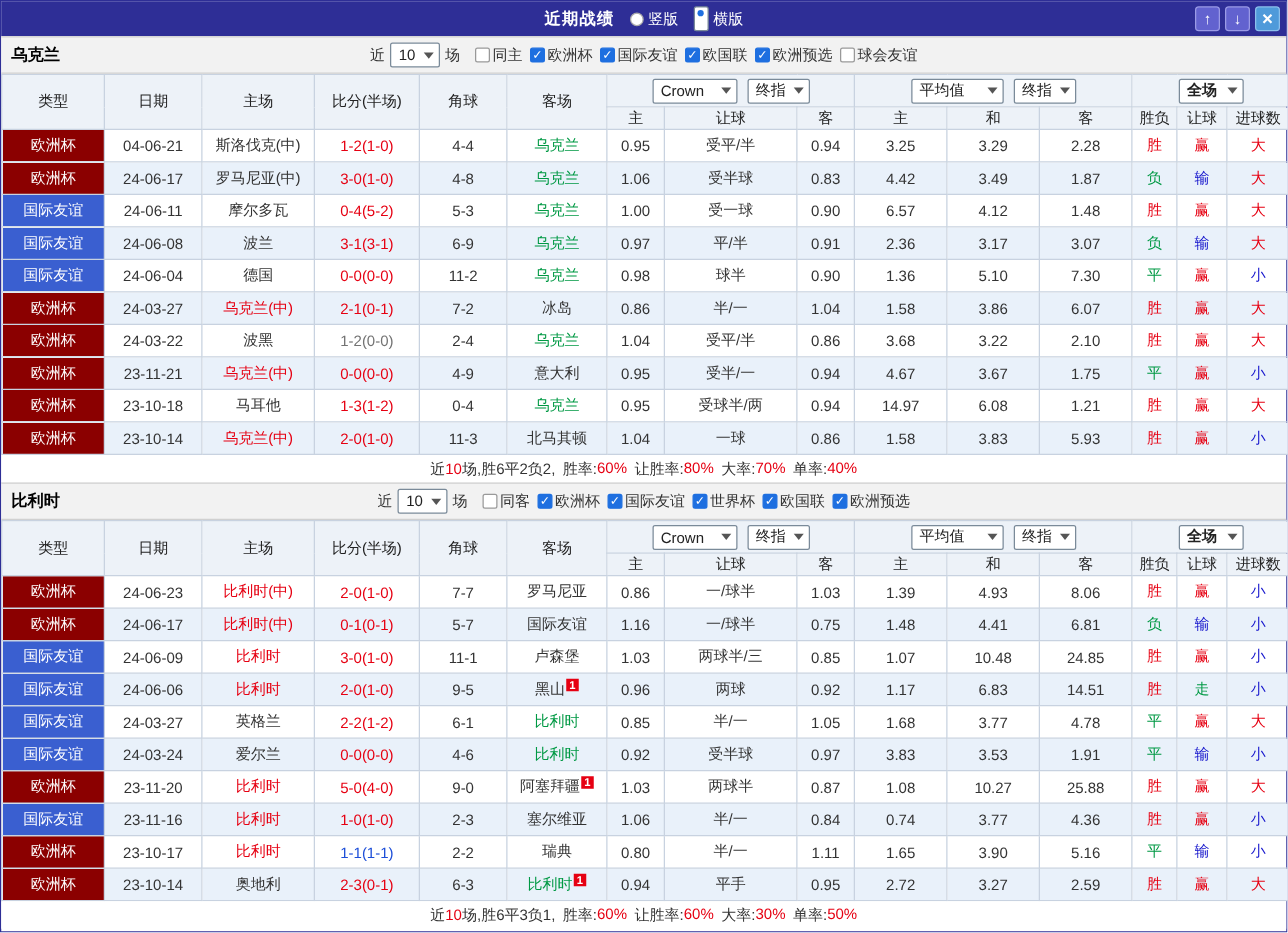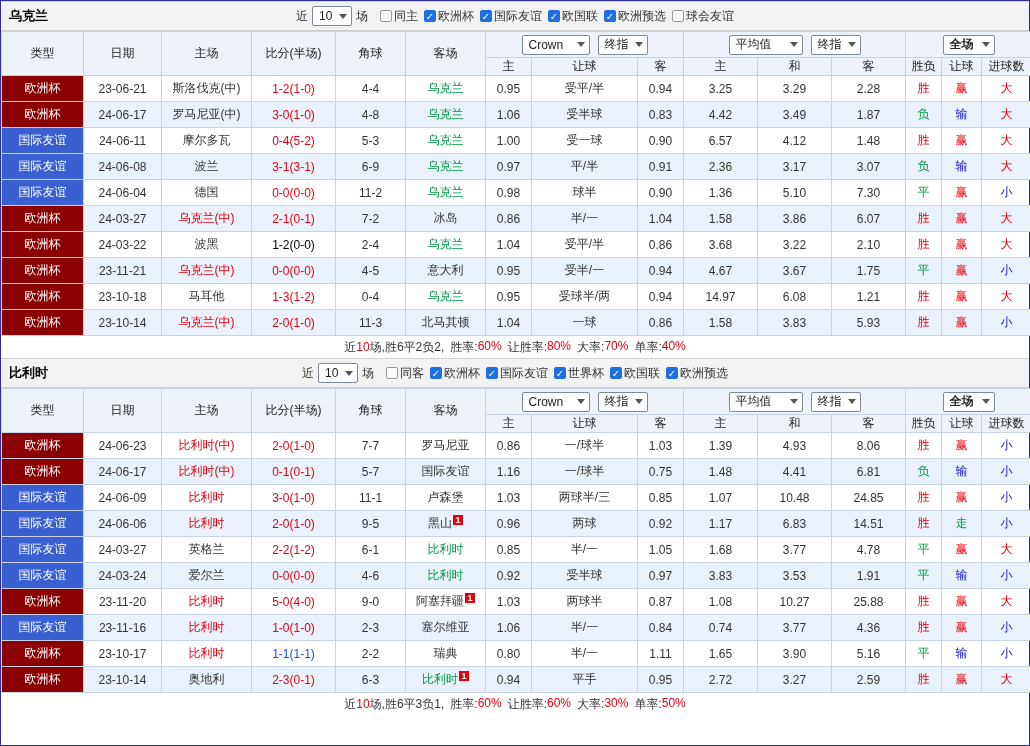--- a/index.html
+++ b/index.html
@@ -63,20 +63,38 @@
   
   .summary { height: 22px; display: flex; align-items: center; justify-content: center; gap: 6px; background: #fff; }
   .summary .red, .red { color: #e60012; }
   .stat { display: inline-flex; }
 </style>
 </head>
 <body>
 
 <div class="window" data-name="recent-results-window">
 
+  <div class="titlebar" data-name="titlebar">
+    <div class="tb-center" data-name="titlebar-center">
+      <span class="tb-title" data-name="window-title">近期战绩</span>
+      <label class="tb-radio" data-name="view-mode-vertical">
+        <span class="radio" data-name="radio-icon"></span>
+        <span data-name="radio-label">竖版</span>
+      </label>
+      <label class="tb-radio" data-name="view-mode-horizontal">
+        <span class="radio sel" data-name="radio-icon"></span>
+        <span data-name="radio-label">横版</span>
+      </label>
+    </div>
+    <div class="tb-buttons" data-name="titlebar-buttons">
+      <span class="tb-btn" data-name="move-up-button">↑</span>
+      <span class="tb-btn" data-name="move-down-button">↓</span>
+      <span class="tb-btn close" data-name="close-button">×</span>
+    </div>
+  </div>
 
   <div class="section" data-name="team-section">
     <div class="filter-bar" data-name="filter-bar">
       <span class="team-name" data-name="team-name-heading">乌克兰</span>
       <div class="filters" data-name="filters">
         <span data-name="near-label">近</span>
         <span class="sel sel-near" data-name="near-count-select">
           <span data-name="near-count-value">10</span>
           <span class="arr" data-name="chevron-down-icon"></span>
         </span>
@@ -176,21 +194,21 @@
           <th data-name="sub-col-euro-draw">和</th>
           <th data-name="sub-col-euro-away">客</th>
           <th data-name="sub-col-outcome">胜负</th>
           <th data-name="sub-col-handicap-result">让球</th>
           <th data-name="sub-col-goals-result">进球数</th>
         </tr>
       </thead>
       <tbody>
           <tr data-name="match-row">
             <td data-name="competition-badge" style="background: rgb(139, 0, 0);">欧洲杯</td>
-            <td data-name="match-date">23-06-21</td>
+            <td data-name="match-date">04-06-21</td>
             <td data-name="home-team"><span data-name="team-name">斯洛伐克(中)</span></td>
             <td data-name="match-score" style="color: rgb(230, 0, 18);">1-2(1-0)</td>
             <td data-name="corners">4-4</td>
             <td data-name="away-team"><span data-name="team-name" style="color: rgb(0, 153, 68);">乌克兰</span></td>
             <td data-name="asian-home-odds">0.95</td>
             <td data-name="asian-handicap">受平/半</td>
             <td data-name="asian-away-odds">0.94</td>
             <td data-name="euro-home-odds">3.25</td>
             <td data-name="euro-draw-odds">3.29</td>
             <td data-name="euro-away-odds">2.28</td>
@@ -280,39 +298,39 @@
             <td data-name="euro-draw-odds">3.86</td>
             <td data-name="euro-away-odds">6.07</td>
             <td data-name="result-outcome" style="color: rgb(230, 0, 18);">胜</td>
             <td data-name="result-handicap" style="color: rgb(230, 0, 18);">赢</td>
             <td data-name="result-goals" style="color: rgb(230, 0, 18);">大</td>
           </tr>
           <tr data-name="match-row">
             <td data-name="competition-badge" style="background: rgb(139, 0, 0);">欧洲杯</td>
             <td data-name="match-date">24-03-22</td>
             <td data-name="home-team"><span data-name="team-name">波黑</span></td>
-            <td data-name="match-score" style="color: #000000;">1-2(0-0)</td>
+            <td data-name="match-score" style="color: #737373;">1-2(0-0)</td>
             <td data-name="corners">2-4</td>
             <td data-name="away-team"><span data-name="team-name" style="color: rgb(0, 153, 68);">乌克兰</span></td>
             <td data-name="asian-home-odds">1.04</td>
             <td data-name="asian-handicap">受平/半</td>
             <td data-name="asian-away-odds">0.86</td>
             <td data-name="euro-home-odds">3.68</td>
             <td data-name="euro-draw-odds">3.22</td>
             <td data-name="euro-away-odds">2.10</td>
             <td data-name="result-outcome" style="color: rgb(230, 0, 18);">胜</td>
             <td data-name="result-handicap" style="color: rgb(230, 0, 18);">赢</td>
             <td data-name="result-goals" style="color: rgb(230, 0, 18);">大</td>
           </tr>
           <tr data-name="match-row" class="alt">
             <td data-name="competition-badge" style="background: rgb(139, 0, 0);">欧洲杯</td>
             <td data-name="match-date">23-11-21</td>
             <td data-name="home-team"><span data-name="team-name" style="color: rgb(230, 0, 18);">乌克兰(中)</span></td>
             <td data-name="match-score" style="color: rgb(230, 0, 18);">0-0(0-0)</td>
-            <td data-name="corners">4-5</td>
+            <td data-name="corners">4-9</td>
             <td data-name="away-team"><span data-name="team-name">意大利</span></td>
             <td data-name="asian-home-odds">0.95</td>
             <td data-name="asian-handicap">受半/一</td>
             <td data-name="asian-away-odds">0.94</td>
             <td data-name="euro-home-odds">4.67</td>
             <td data-name="euro-draw-odds">3.67</td>
             <td data-name="euro-away-odds">1.75</td>
             <td data-name="result-outcome" style="color: rgb(0, 153, 68);">平</td>
             <td data-name="result-handicap" style="color: rgb(230, 0, 18);">赢</td>
             <td data-name="result-goals" style="color: rgb(20, 20, 204);">小</td>

